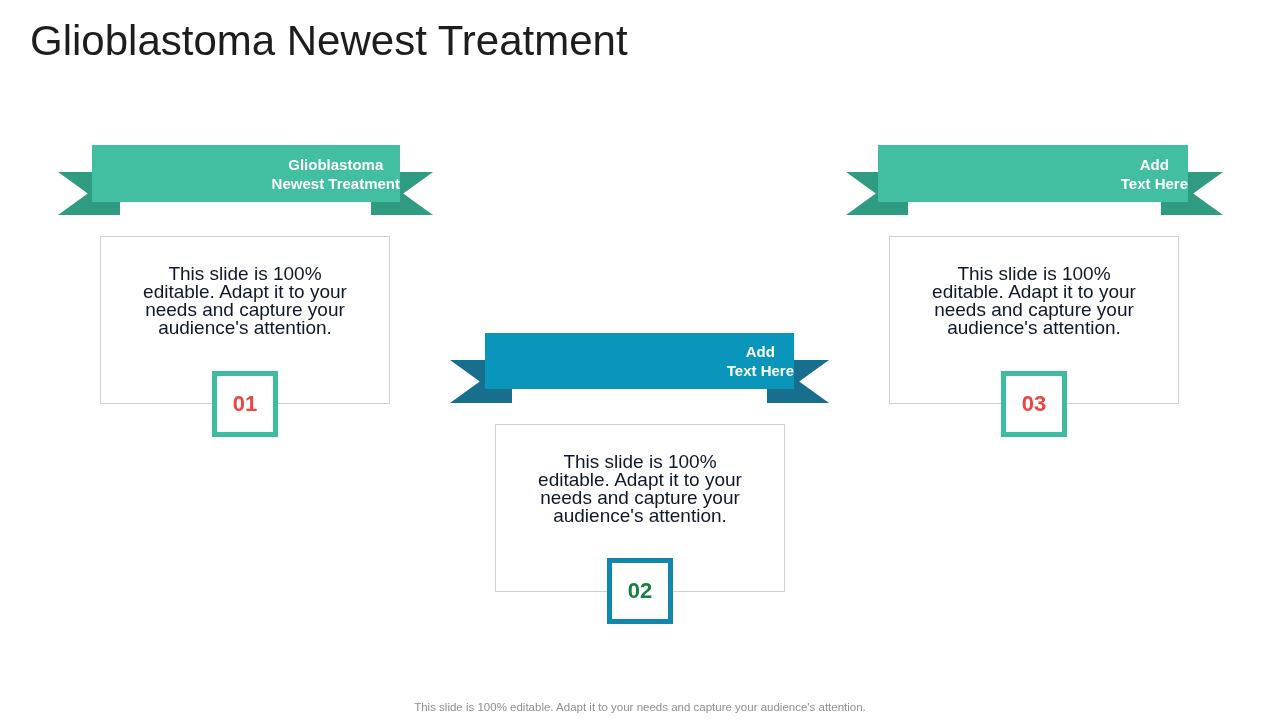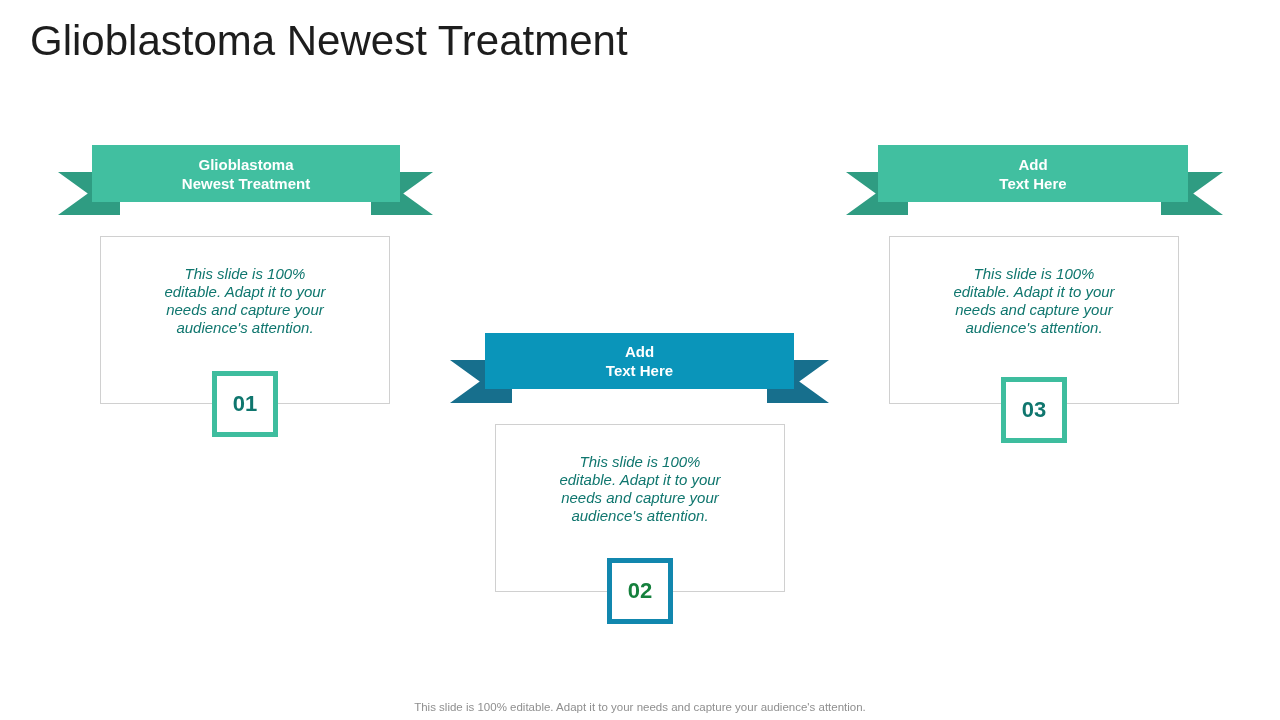--- a/index.html
+++ b/index.html
@@ -18,49 +18,48 @@
   }
   .tail {
     position:absolute; width:62px; height:43px;
   }
   .tail.left  { clip-path: polygon(0 0, 100% 0, 100% 100%, 0 100%, 48% 50%); }
   .tail.right { clip-path: polygon(0 0, 100% 0, 52% 50%, 100% 100%, 0 100%); }
   .g .tail { background:#2F9C82; }
   .b .tail { background:#176F8D; }
   .banner {
     position:absolute;
-    display:flex; align-items:center; justify-content:center;
+    display:flex; align-items:center; justify-content:flex-end;
     text-align:center;
     color:#ffffff; font-weight:bold; font-size:15px; line-height:19px;
     white-space:pre-line;
   }
   .g .banner { background:#41BFA0; }
   .b .banner { background:#0A95BA; }
   .tbox {
     position:absolute;
     border:1px solid #d0d0d0;
     background:#ffffff;
     text-align:center;
   }
   .tbox p {
     margin:0; padding-top:28px;
-    font-size:15px; line-height:18px;
-    color:#0f766e;
+    font-size:19px; line-height:18px;
+    color:#0f172a;
     white-space:pre-line;
-    font-style:italic;
   }
   .badge {
     position:absolute;
     width:56px; height:56px;
     border:5px solid #000;
     background:#ffffff;
     display:flex; align-items:center; justify-content:center;
     font-weight:bold; font-size:22px;
   }
-  .g .badge { border-color:#3EBD9E; color:#0f766e; }
+  .g .badge { border-color:#3EBD9E; color:#ef4444; }
   .b .badge { border-color:#1187AE; color:#15803d; }
   .footer {
     position:absolute; left:0; right:0; top:700px;
     text-align:center;
     font-size:11.5px; line-height:14px;
     color:#8f8f8f;
   }
 </style>
 </head>
 <body>
@@ -111,20 +110,20 @@
     <div class="banner" style="left:878px; top:145px; width:310px; height:57px;">
       <span>Add
 Text Here</span>
     </div>
     <div class="tbox" style="left:889px; top:236px; width:288px; height:166px;">
       <p>This slide is 100%
 editable. Adapt it to your
 needs and capture your
 audience's attention.</p>
     </div>
-    <div class="badge" style="left:1001px; top:371px;margin-top:6px;">
+    <div class="badge" style="left:1001px; top:371px;">
       <span>03</span>
     </div>
   </div>
 
   <div class="footer">This slide is 100% editable. Adapt it to your needs and capture your audience's attention.</div>
 
 </div>
 
 </body></html>

